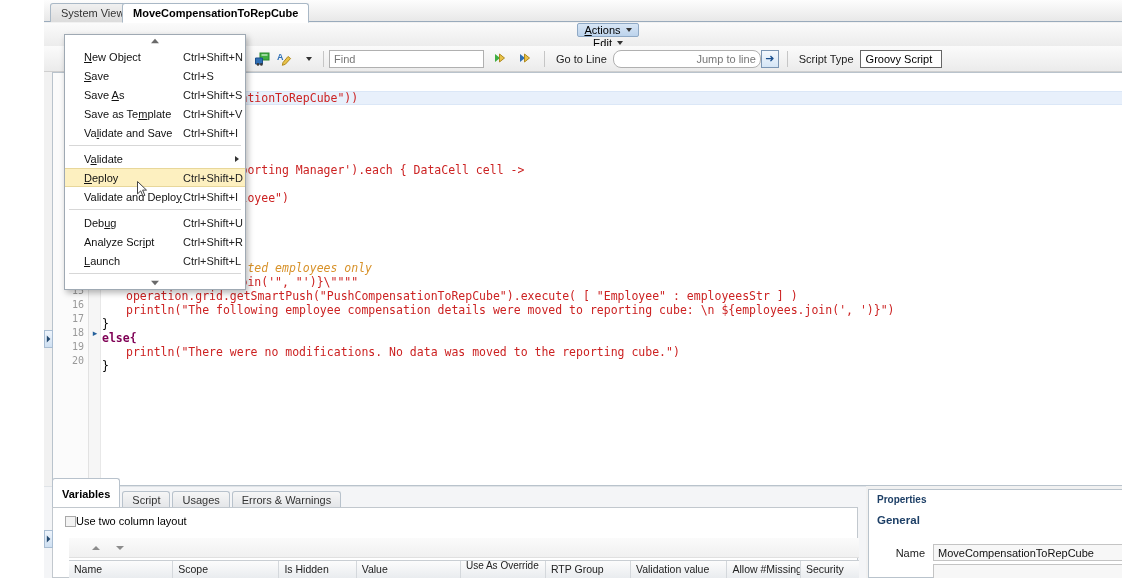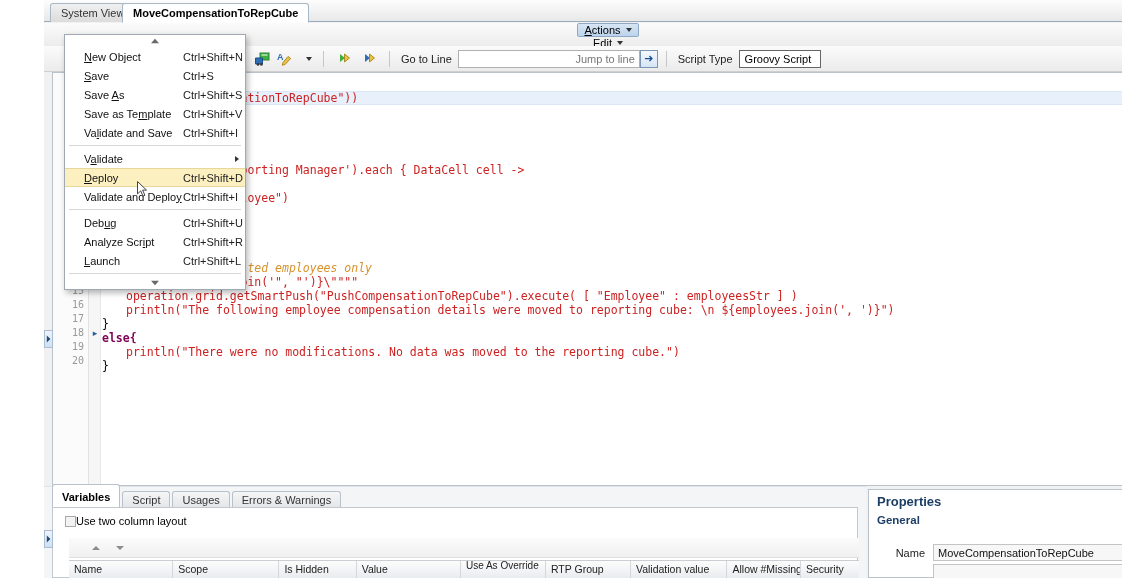--- a/index.html
+++ b/index.html
@@ -124,21 +124,21 @@
     border-bottom: 1px solid #cfcfcf;
     display: flex; align-items: center; padding-left: 6px;
   }
   .txtfield {
     height: 18px; border: 1px solid #b0b0b0;
     background: #fff; font-size: 11px;
     padding: 0 4px; color: #777;
     display: flex; align-items: center;
   }
   .txtfield.find { width: 155px; }
-  .txtfield.jump { width: 182px; justify-content: flex-end; }
+  .txtfield.jump { width: 148px; justify-content: flex-end; border-radius: 8px; }
   .lbl { font-size: 11px; color: #222; margin: 0 6px; white-space: nowrap; }
   .gobtn {
     width: 18px; height: 18px;
     border: 1px solid #7b95b3;
     background: linear-gradient(#f4f8fd, #d5e5f5);
     display: flex; align-items: center; justify-content: center;
     color: #1a4f8f; font-size: 11px;
   }
   .scripttype {
     height: 18px; border: 1px solid #666;
@@ -254,21 +254,21 @@
     height: 17px; padding: 0 9px;
     display: flex; align-items: center;
     font-size: 11px;
     border: 1px solid #b8c2cc;
     border-bottom: none;
     border-radius: 3px 3px 0 0;
     background: linear-gradient(#f6f6f6, #e3e5e8);
     color: #333; margin-right: 2px;
   }
   .btab.active {
-    background: #fff; font-weight: bold; color: #000; height: 24px;
+    background: #fff; font-weight: bold; color: #000; height: 30px;
   }
   .bodypanel {
     position: absolute; top: 20px; left: 8px;
     width: 806px; height: 71px;
     background: #fff; border: 1px solid #c2c8ce;
   }
   .chkrow {
     position: absolute; top: 7px; left: 12px;
     display: flex; align-items: center; font-size: 11px;
   }
@@ -301,21 +301,21 @@
 
   
   .proppanel {
     position: absolute; top: 489px; left: 824px;
     width: 290px; height: 89px;
     background: #fff;
     border: 1px solid #b9c3cc;
   }
   .prophdr {
     position: absolute; top: 4px; left: 8px;
-    font-size: 13px; font-weight: bold; color: #1d3f66;
+    font-size: 10px; font-weight: bold; color: #1d3f66;
   }
   .propsub {
     position: absolute; top: 24px; left: 8px;
     font-size: 11.5px; font-weight: bold; color: #1d3f66;
   }
   .proprow {
     position: absolute; top: 54px; left: 8px; right: 16px;
     display: flex; align-items: center;
   }
   .proplabel { width: 48px; text-align: right; font-size: 11px; color: #222; margin-right: 8px; }
@@ -541,20 +541,21 @@
       <svg width="16" height="15" viewBox="0 0 16 15">
         <text x="1" y="9" font-size="9" font-weight="bold" fill="#2f6fb5" font-family="Liberation Sans, sans-serif">A</text>
         <path d="M7 11.5l5-6 2.6 2-5.3 5.8-3 1z" fill="#e8c24a" stroke="#b08a1e"></path>
       </svg>
     </div>
     <div class="tbmenu">
       <span class="caret"></span>
     </div>
     <div class="sep"></div>
 
+    <div class="txtfield find">Find</div>
     <div class="icobtn" style="margin-left:6px">
       <svg width="15" height="15" viewBox="0 0 15 15">
         <path d="M2 3l5 4-5 4z" fill="#3fae43"></path>
         <path d="M6.5 3l5 4-5 4z" fill="#e8c24a" stroke="#b08a1e"></path>
       </svg>
     </div>
     <div class="icobtn" style="margin-left:4px">
       <svg width="15" height="15" viewBox="0 0 15 15">
         <path d="M2 3l5 4-5 4z" fill="#2f6fb5"></path>
         <path d="M6.5 3l5 4-5 4z" fill="#e8c24a" stroke="#b08a1e"></path>

